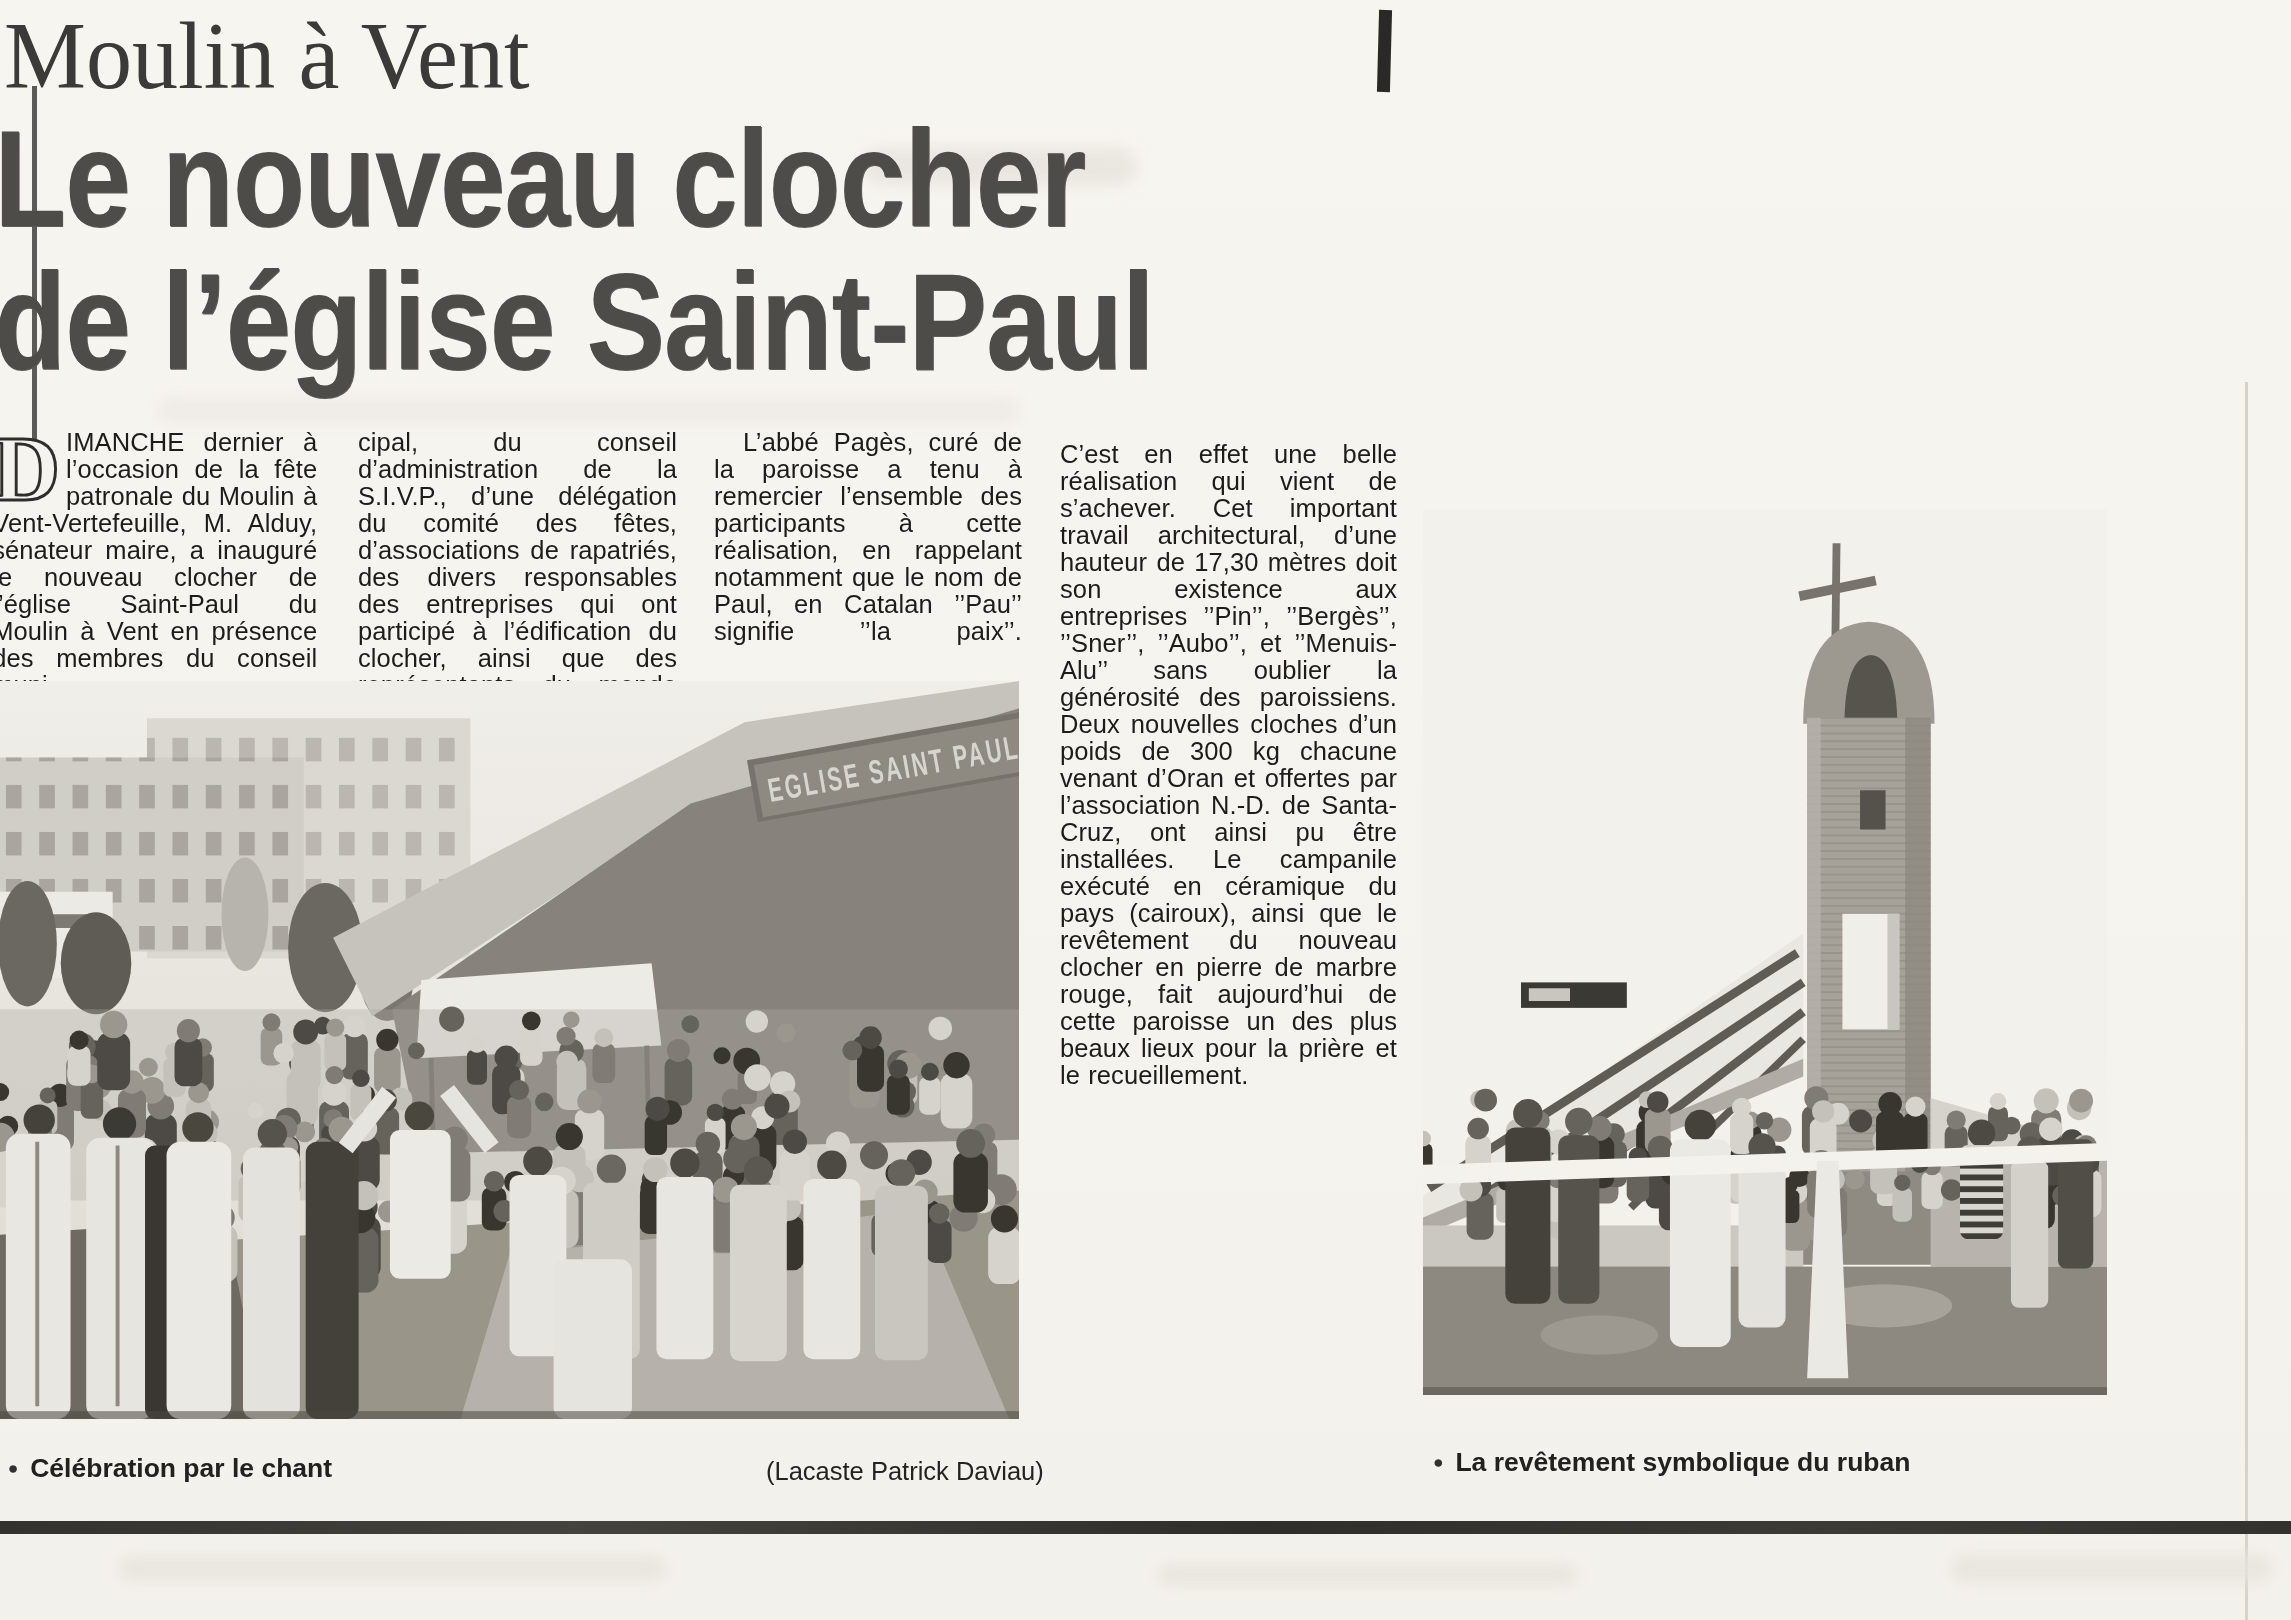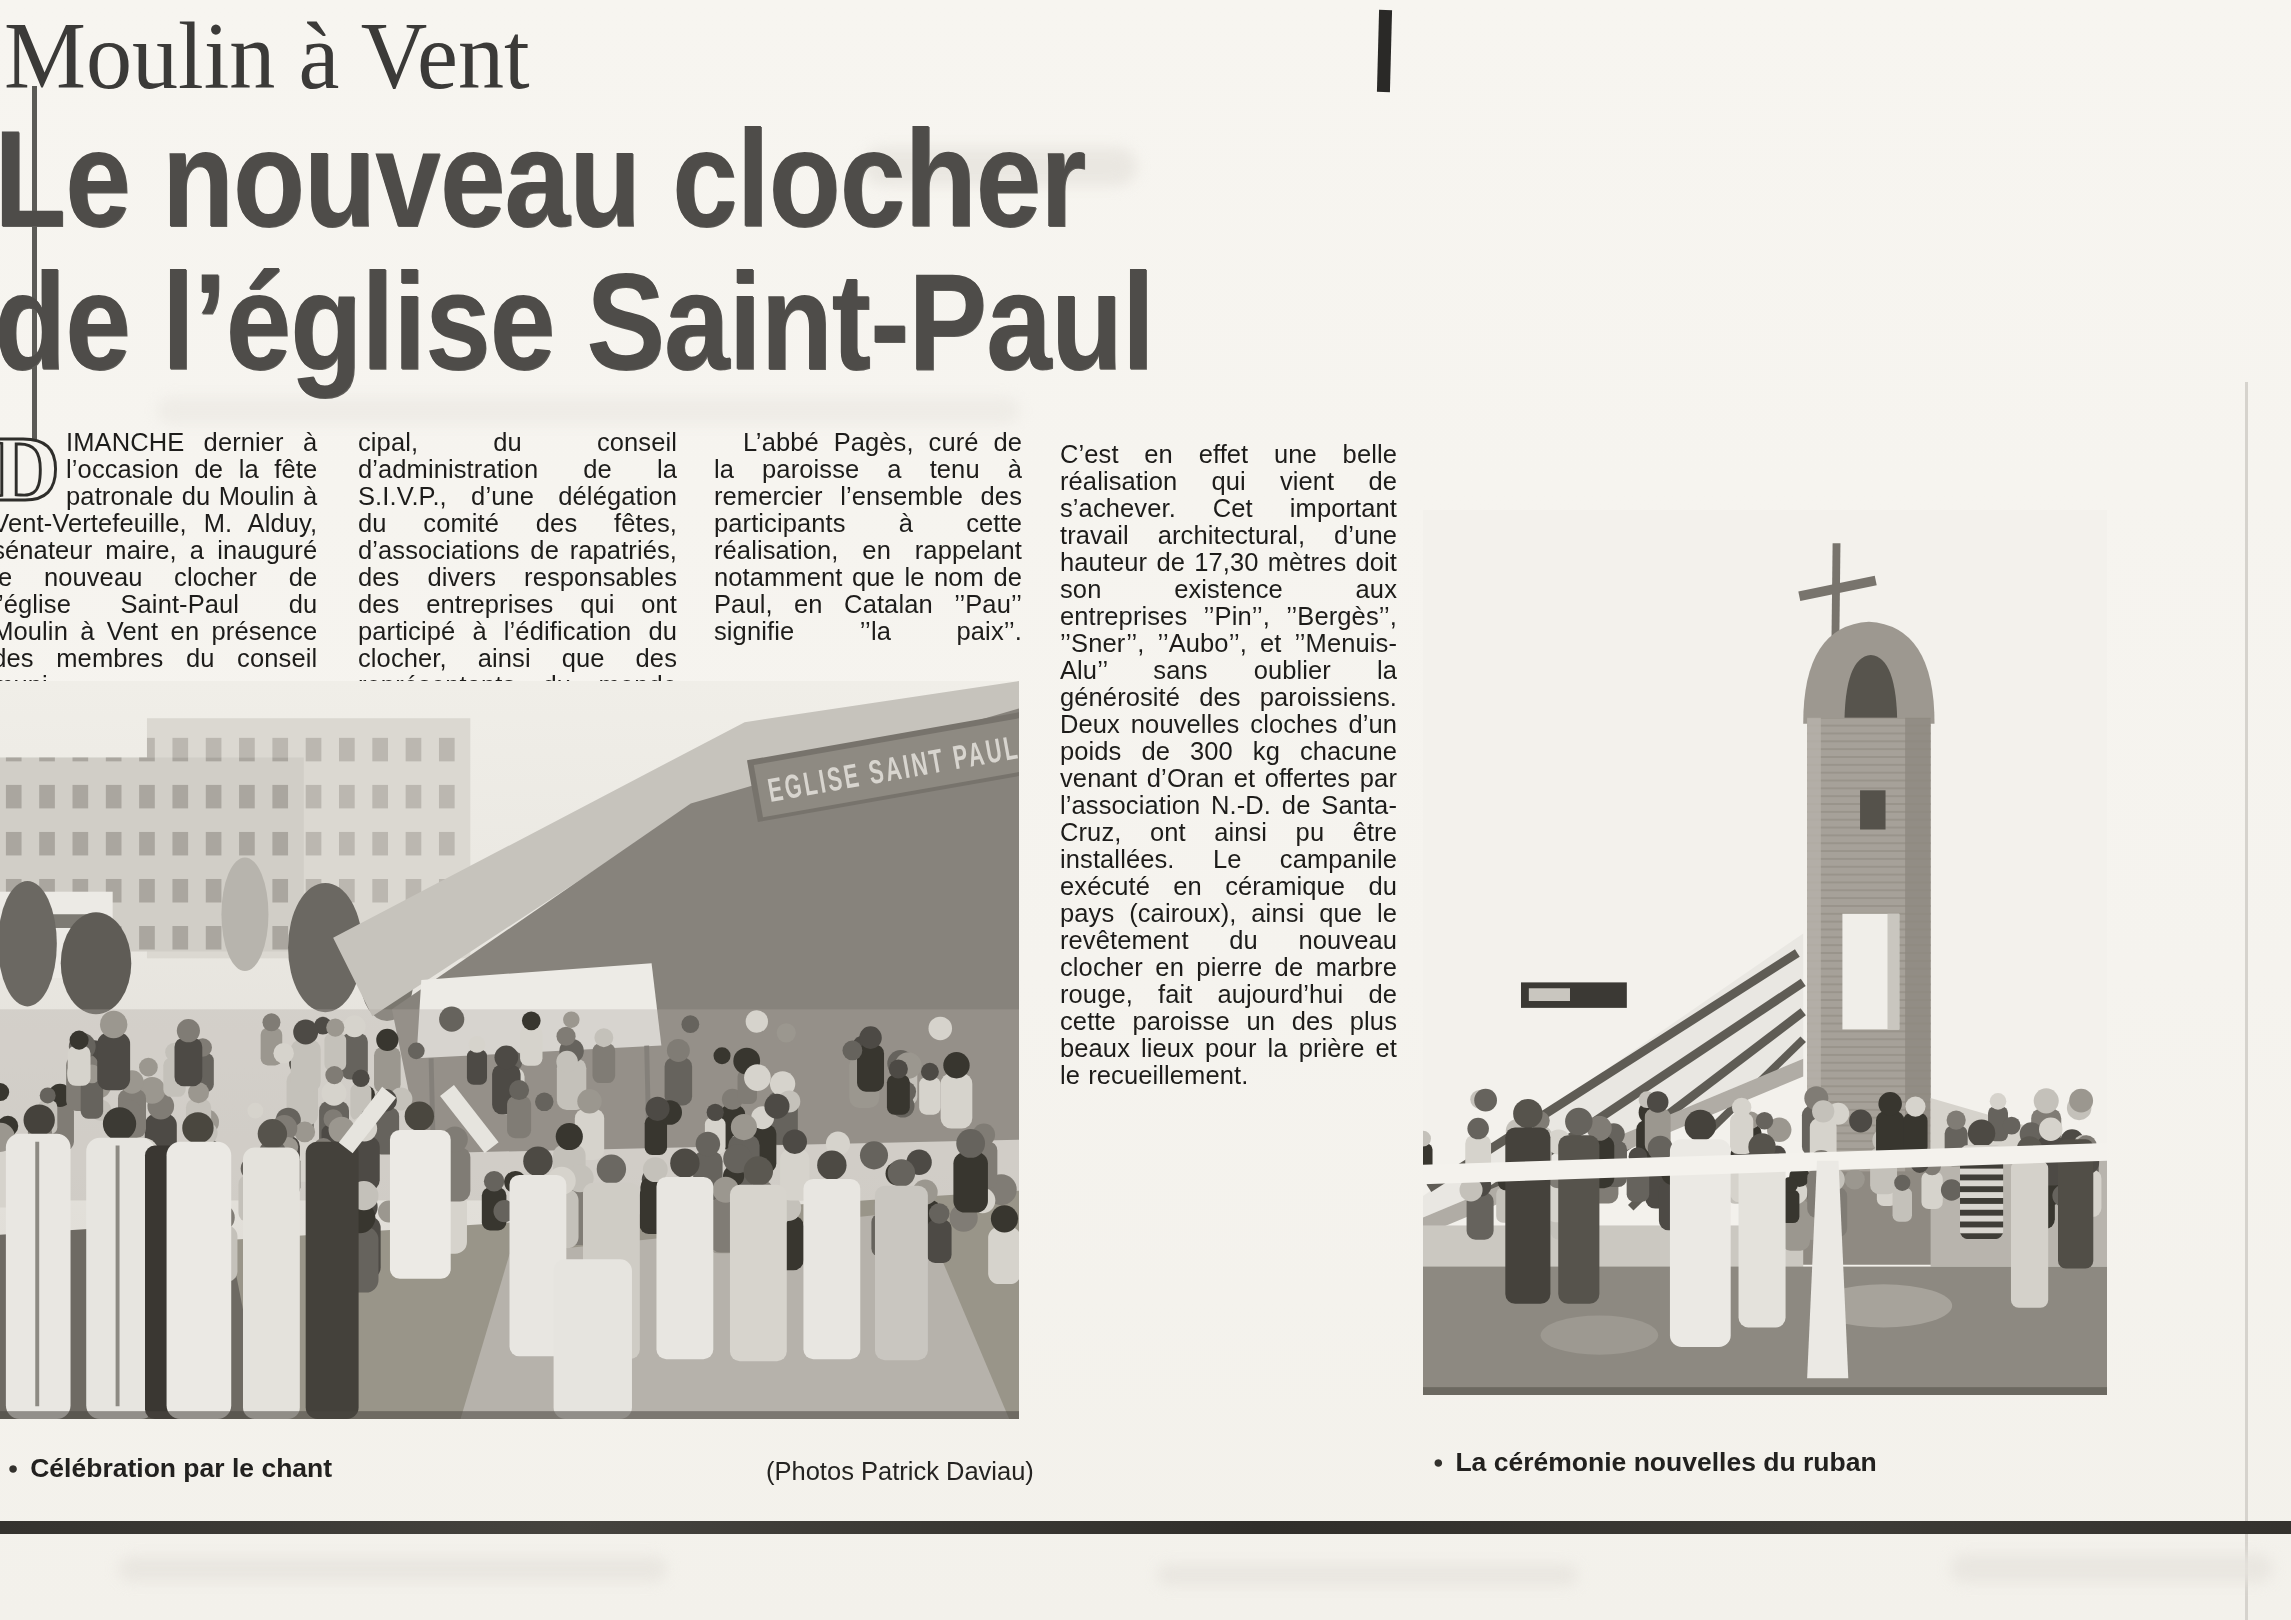--- a/index.html
+++ b/index.html
@@ -579,20 +579,20 @@
       </g>
       <polygon points="0,668 698,646 698,664 0,688" fill="#f4f2ed"></polygon>
       <polygon points="402,664 424,664 434,886 392,886" fill="#ebe9e4"></polygon>
       <rect x="0" y="895" width="698" height="8" fill="#4c4942" opacity=".5"></rect>
     </svg>
   </div>
 
   <div class="abs caption cap-left">
     <span class="bullet">●</span><span>Célébration par le chant</span>
   </div>
-  <div class="abs cap-center">(Photos Patrick Daviau)</div>
+  <div class="abs cap-center">(Lacaste Patrick Daviau)</div>
   <div class="abs caption cap-right">
-    <span class="bullet">●</span><span>La cérémonie nouvelles du ruban</span>
+    <span class="bullet">●</span><span>La revêtement symbolique du ruban</span>
   </div>
 
   <div class="abs rule"></div>
 </div>
 
 
 </body></html>

